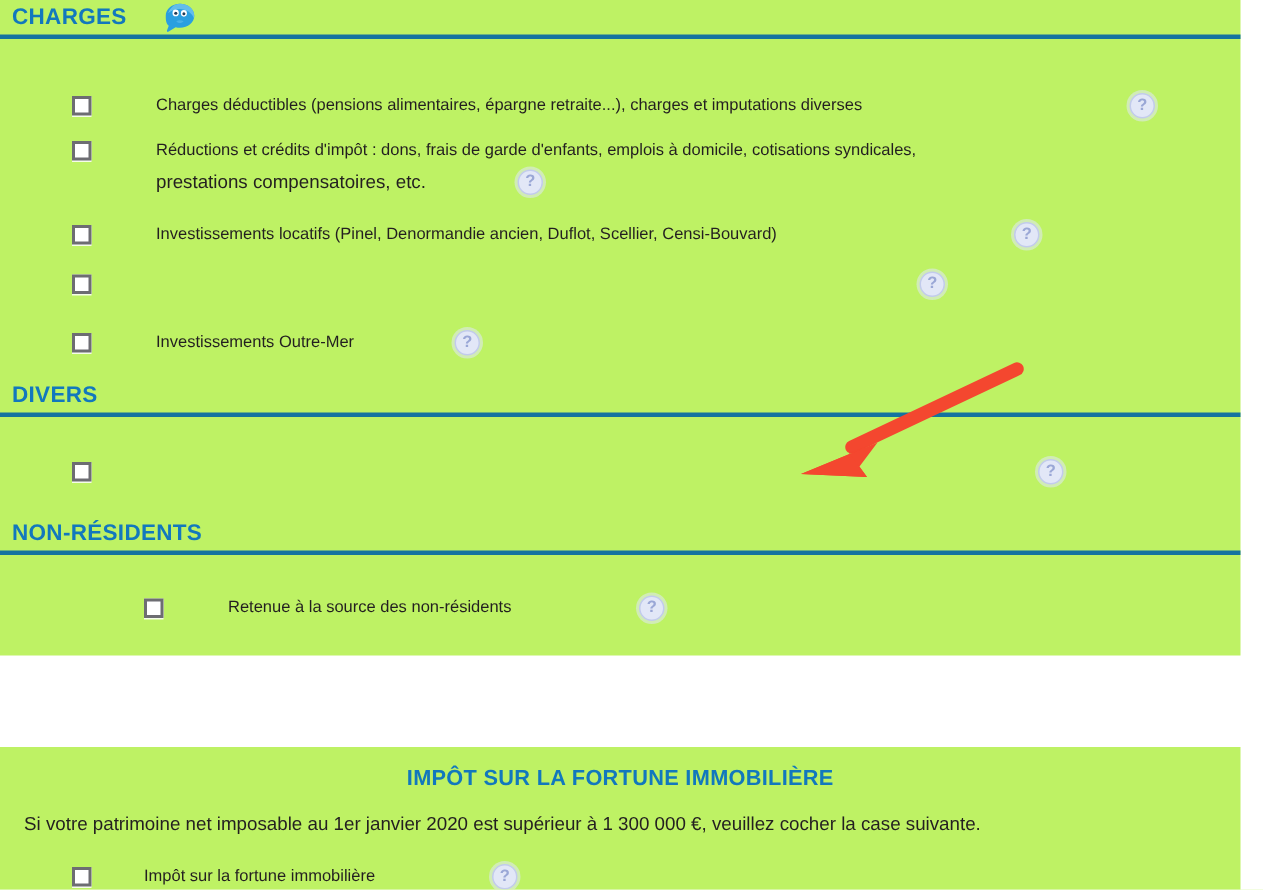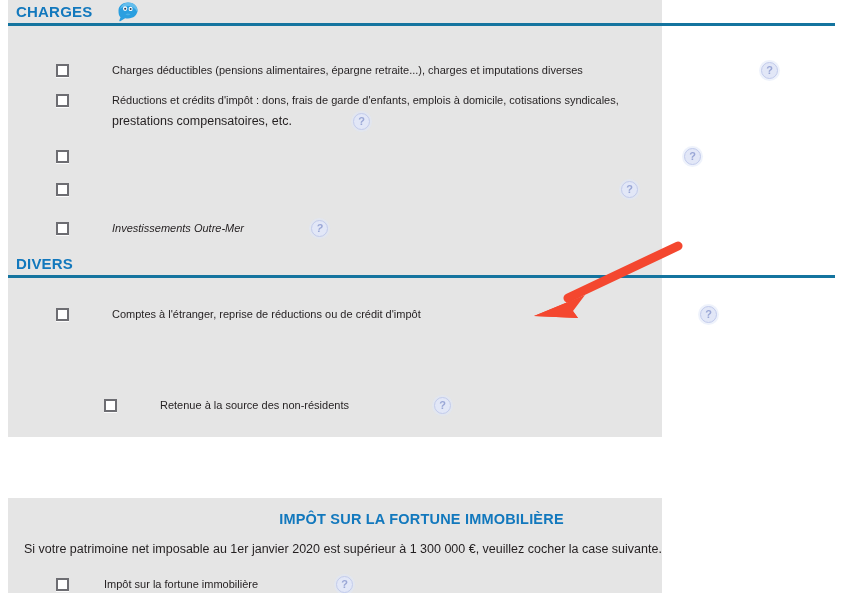--- a/index.html
+++ b/index.html
@@ -17,23 +17,23 @@
 
   .page {
     position: absolute;
     inset: 0;
     background: #ffffff;
   }
 
   
   .panel {
     position: absolute;
-    left: 8px;
-    width: 654px;
-    background: #e5e5e5;
+    left: 0;
+    width: 827px;
+    background: #bef264;
   }
   #panel-main { top: 0px; height: 437px; }
   #panel-ifi  { top: 466px; height: 120px; margin-top: 32px; }
 
   
   .section-head {
     position: absolute;
     left: 0px;
     width: 827px;
     height: 26px;
@@ -175,44 +175,47 @@
 
     <div class="row" style="top:92px; height:38px;">
       <span class="cbox"></span>
       <span class="rowtext">Réductions et crédits d'impôt : dons, frais de garde d'enfants, emplois à domicile, cotisations syndicales,</span>
       <span class="rowtext2" style="top:21px;">prestations compensatoires, etc.</span>
       <span class="help" style="left:345px; top:21px;">?</span>
     </div>
 
     <div class="row" style="top:148px;">
       <span class="cbox"></span>
+      <span class="rowtext">Investissements locatifs (Pinel, Denormandie ancien, Duflot, Scellier, Censi-Bouvard)</span>
       <span class="help" style="left:676px; top:0px;">?</span>
     </div>
 
     <div class="row" style="top:181px;">
       <span class="cbox"></span>
       <span class="help" style="left:613px; top:0px;">?</span>
     </div>
 
-    <div class="row" style="top:220px;font-style:italic;">
+    <div class="row" style="top:220px;">
       <span class="cbox"></span>
       <span class="rowtext">Investissements Outre-Mer</span>
       <span class="help" style="left:303px; top:0px;">?</span>
     </div>
 
     <div class="section-head" style="top:252px;padding-left:24px;">
       <span class="title">DIVERS</span>
     </div>
 
     <div class="row" style="top:306px;">
       <span class="cbox"></span>
-      <span class="rowtext">Comptes à l'étranger, reprise de réductions ou de crédit d'impôt</span>
       <span class="help" style="left:692px; top:0px;">?</span>
     </div>
 
+    <div class="section-head" style="top:344px;">
+      <span class="title">NON-RÉSIDENTS</span>
+    </div>
 
     <div class="row" style="top:397px;margin-left:48px;">
       <span class="cbox"></span>
       <span class="rowtext">Retenue à la source des non-résidents</span>
       <span class="help" style="left:378px; top:0px;">?</span>
     </div>
 
   </div>
 
   <div class="panel" id="panel-ifi">

